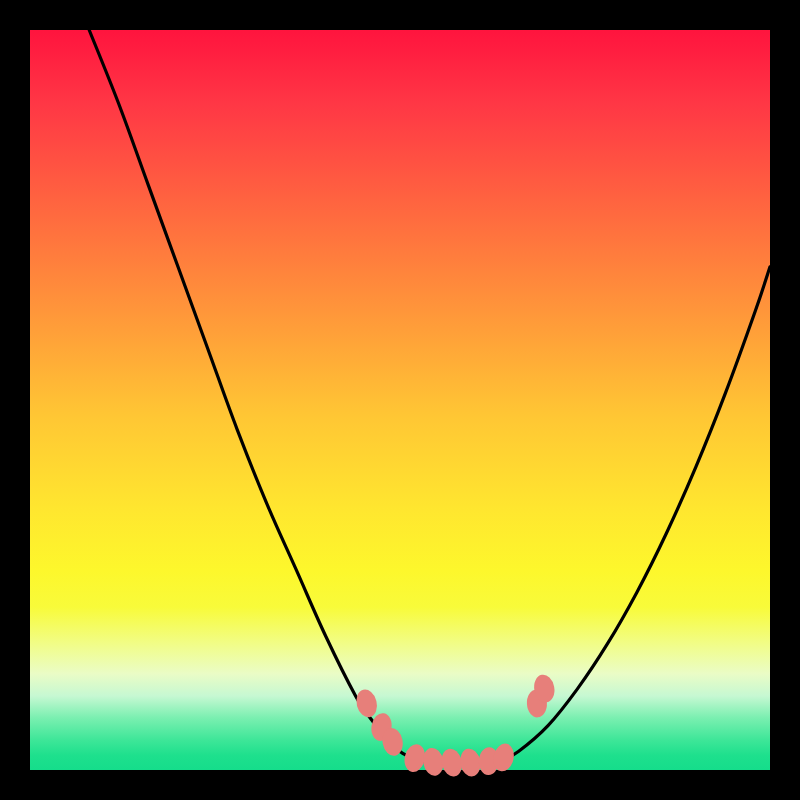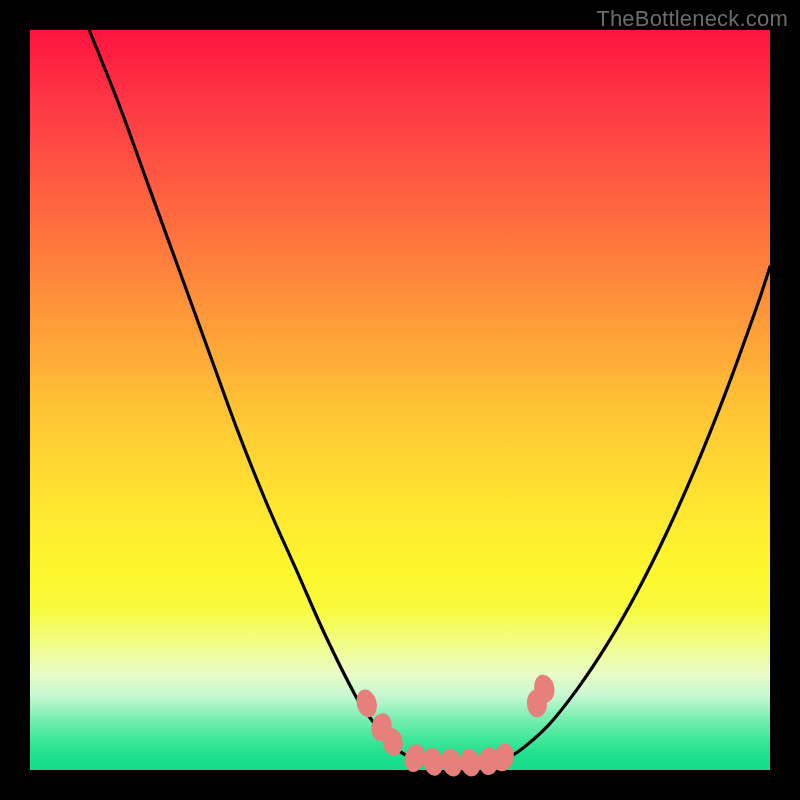--- a/index.html
+++ b/index.html
@@ -80,14 +80,13 @@
         <ellipse cx="403.30" cy="731.86" rx="10" ry="14" fill="#e77f7a" stroke="#d86d68" stroke-width="0" transform="rotate(-10.2 403.30 731.86)"></ellipse>
         <ellipse cx="421.80" cy="732.60" rx="10" ry="14" fill="#e77f7a" stroke="#d86d68" stroke-width="0" transform="rotate(-13.0 421.80 732.60)"></ellipse>
         <ellipse cx="440.30" cy="732.60" rx="10" ry="14" fill="#e77f7a" stroke="#d86d68" stroke-width="0" transform="rotate(-10.5 440.30 732.60)"></ellipse>
         <ellipse cx="458.80" cy="731.12" rx="10" ry="14" fill="#e77f7a" stroke="#d86d68" stroke-width="0" transform="rotate(2.6 458.80 731.12)"></ellipse>
         <ellipse cx="473.60" cy="727.42" rx="10" ry="14" fill="#e77f7a" stroke="#d86d68" stroke-width="0" transform="rotate(13.1 473.60 727.42)"></ellipse>
         <ellipse cx="506.90" cy="673.40" rx="10" ry="14" fill="#e77f7a" stroke="#d86d68" stroke-width="0" transform="rotate(-3.5 506.90 673.40)"></ellipse>
         <ellipse cx="514.30" cy="658.60" rx="10" ry="14" fill="#e77f7a" stroke="#d86d68" stroke-width="0" transform="rotate(-10.5 514.30 658.60)"></ellipse>
       </g>
   </svg>
 
-  <div class="watermark">TheBottleneck.com</div>
 </div>
 
 </body></html>

